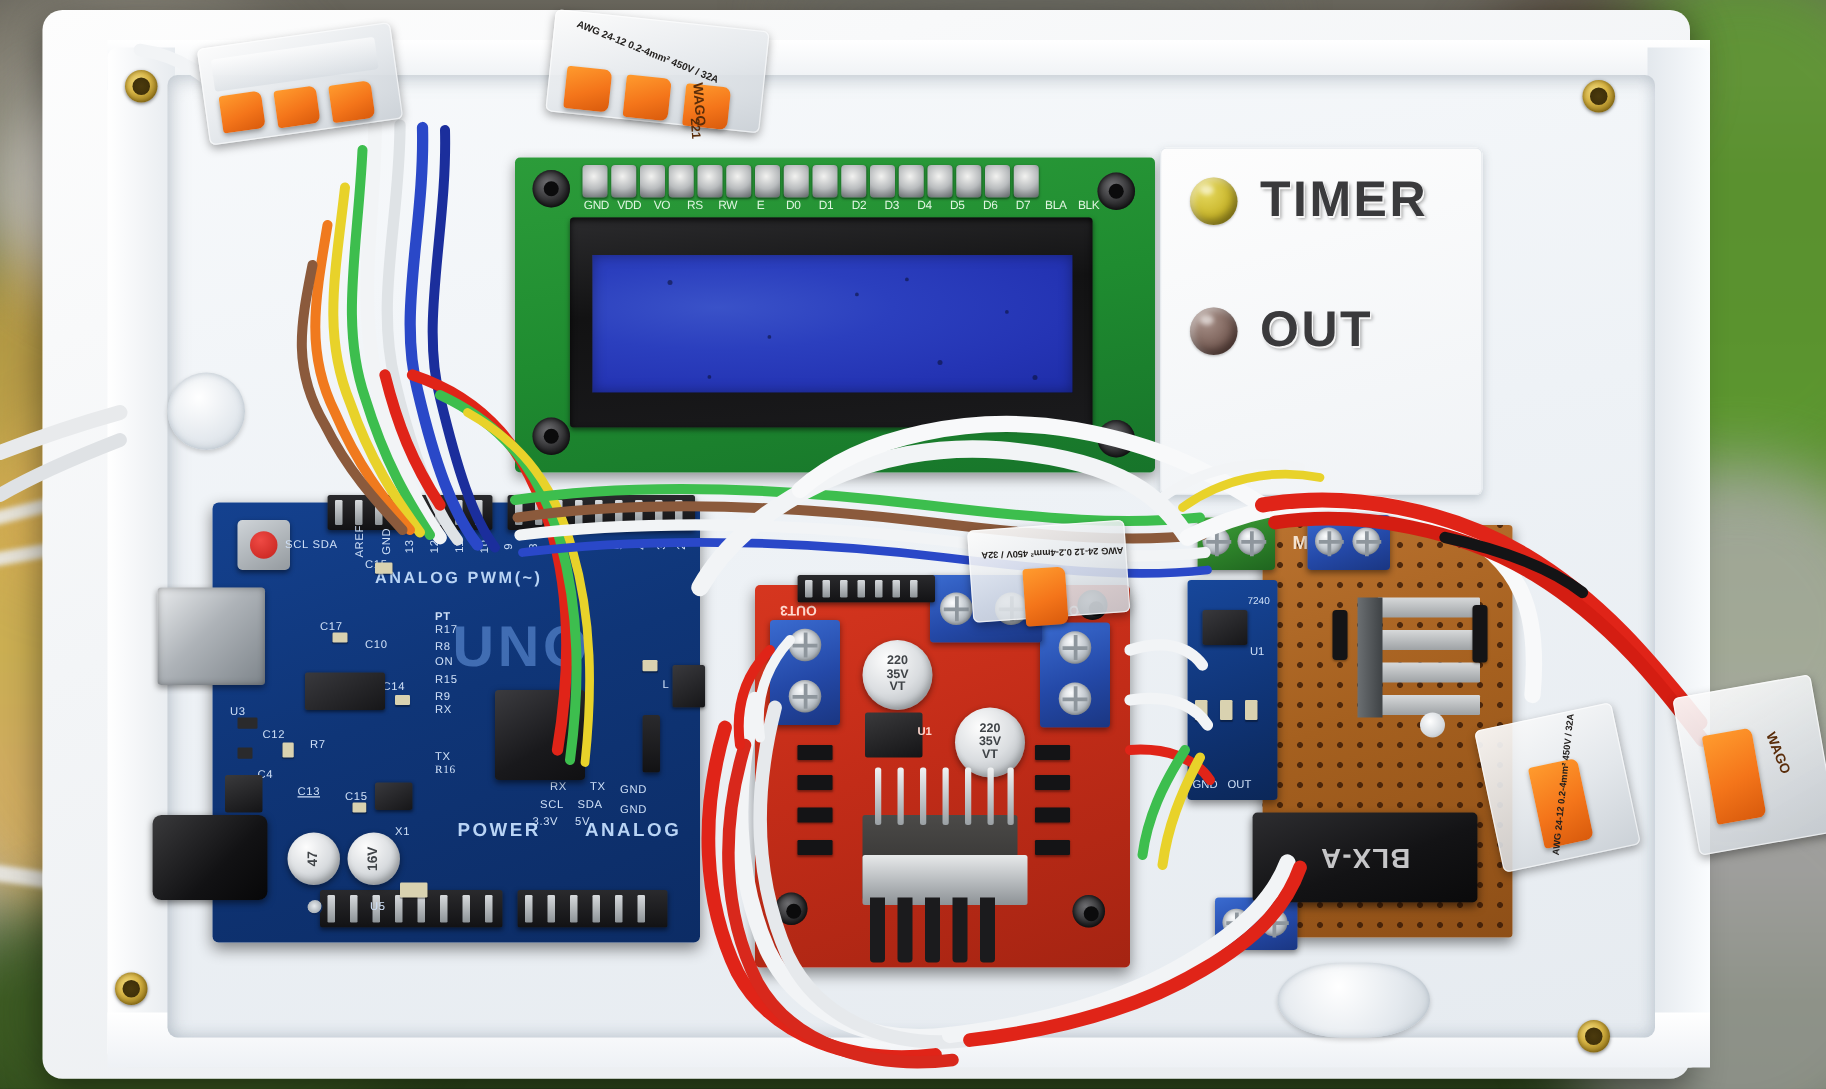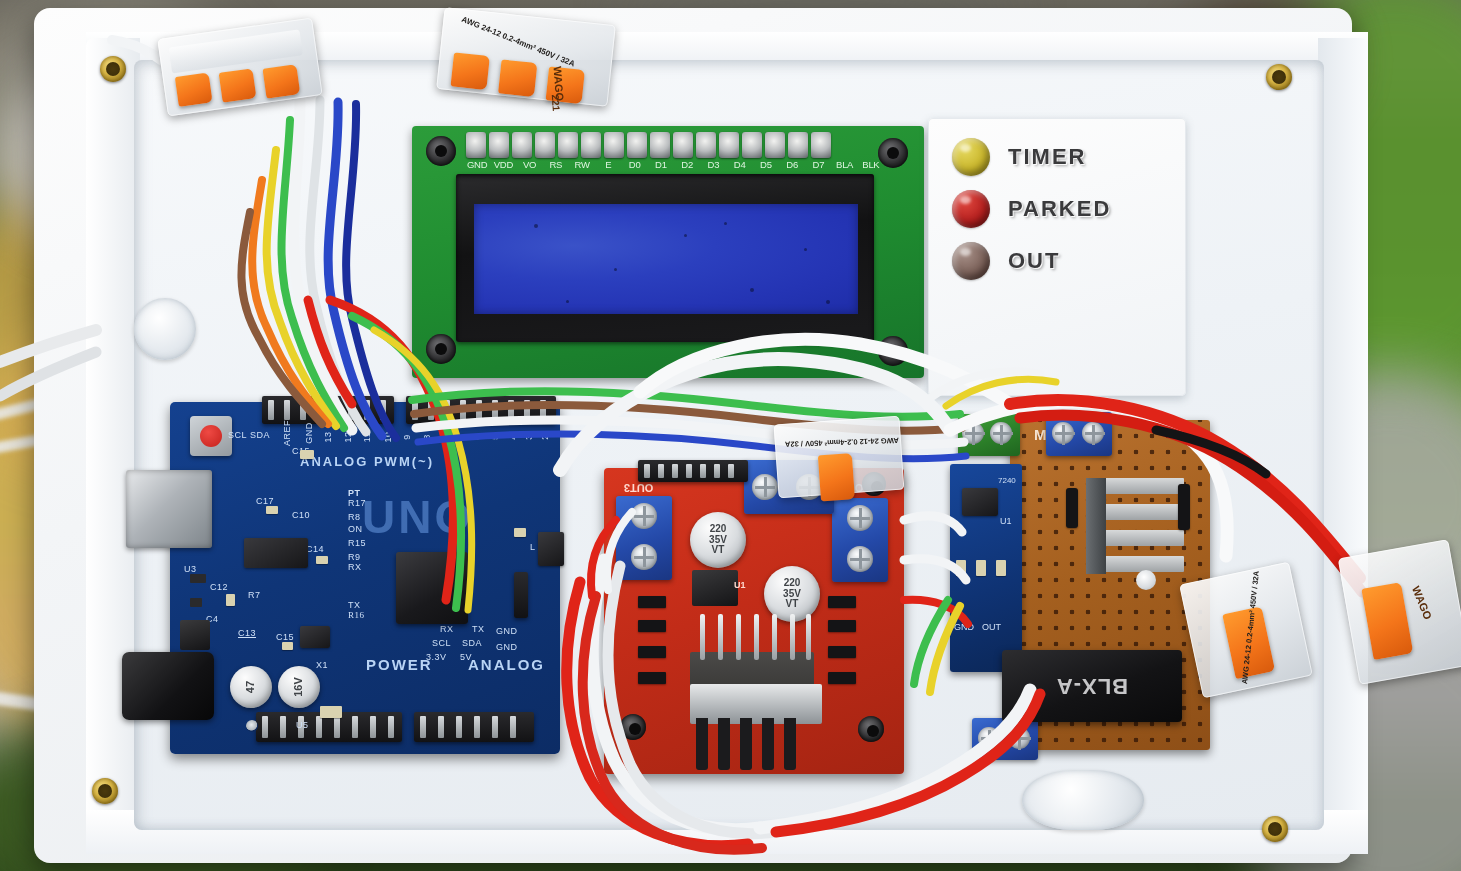--- a/index.html
+++ b/index.html
@@ -60,21 +60,21 @@
 
   
   .plate{position:absolute;left:928px;top:118px;width:258px;height:278px;
      background:linear-gradient(165deg,#fdfdfd,#f0f3f6);border-radius:5px;
      box-shadow:0 3px 8px rgba(90,105,120,.3), inset 0 0 0 1px #e6eaee;}
   .ledrow{position:absolute;display:flex;align-items:center;gap:18px;left:24px;}
   .led{width:38px;height:38px;border-radius:50%;flex:0 0 auto;
      box-shadow:inset -3px -4px 7px rgba(0,0,0,.35), inset 3px 3px 6px rgba(255,255,255,.45),0 1px 2px rgba(0,0,0,.25);}
   .led::after{content:"";display:block;width:11px;height:8px;margin:6px 0 0 8px;border-radius:50%;
      background:rgba(255,255,255,.55);filter:blur(1.5px);}
-  .ledlabel{font-family:"Liberation Sans",sans-serif;font-weight:700;font-size:22px;
+  .ledlabel{font-family:"Liberation Sans",sans-serif;font-weight:700;font-size:40px;
      letter-spacing:2px;color:#3a3a3c;text-shadow:1px 1px 0 rgba(255,255,255,.9),2px 2px 3px rgba(0,0,0,.35);}
 
   
   .lcd{position:absolute;left:412px;top:126px;width:512px;height:252px;
      background:linear-gradient(170deg,#2c9c3a,#1f8c30 50%,#17742a 100%);
      border-radius:4px;box-shadow:0 4px 10px rgba(0,0,0,.4);}
   .lcd-hole{position:absolute;width:30px;height:30px;border-radius:50%;
      background:radial-gradient(circle at 40% 35%,#6d6d70,#2a2a2c 60%,#131314 100%);
      box-shadow:inset 0 0 5px #000;}
   .lcd-hole::after{content:"";position:absolute;left:9px;top:9px;width:12px;height:12px;border-radius:50%;background:#0b0b0c;}
@@ -151,21 +151,21 @@
   .diode{position:absolute;background:#141416;border-radius:1px;box-shadow:0 1px 2px rgba(0,0,0,.4);}
 
   
   .perf{position:absolute;left:1010px;top:420px;width:200px;height:330px;
      background:linear-gradient(160deg,#b9722f 0%,#a5601f 45%,#8e4f17 100%);
      border-radius:3px;box-shadow:0 4px 10px rgba(0,0,0,.45);}
   .perfdots{position:absolute;inset:0;
      background-image:radial-gradient(circle,rgba(50,22,6,.85) 2.1px, rgba(0,0,0,0) 2.6px);
      background-size:16px 16px;background-position:6px 8px;opacity:.9;}
   .perf-silk{position:absolute;color:#f4e2cf;font-size:15px;font-weight:700;font-family:"Liberation Sans",sans-serif;}
-  .regmod{position:absolute;left:-60px;top:44px;width:72px;height:208px;
+  .regmod{position:absolute;left:-60px;top:44px;width:72px;height:176px;
      background:linear-gradient(160deg,#17479b,#0f3374 60%,#0b2758);border-radius:3px;
      box-shadow:0 3px 7px rgba(0,0,0,.45);}
   .termgreen{position:absolute;border-radius:3px;
      background:linear-gradient(160deg,#3fa23a,#2c8029 55%,#1f651f);box-shadow:0 2px 5px rgba(0,0,0,.45);}
   .fuse{position:absolute;left:-8px;top:230px;width:180px;height:72px;border-radius:4px;
      background:linear-gradient(160deg,#2d2d30,#131315 55%,#0a0a0b);box-shadow:0 3px 7px rgba(0,0,0,.5);}
   .fuse span{position:absolute;left:50%;top:50%;transform:translate(-50%,-50%) rotate(180deg);
      color:#c6c6c8;font-size:22px;font-weight:700;letter-spacing:1px;font-family:"Liberation Sans",sans-serif;}
 
   
@@ -517,24 +517,20 @@
     <div class="fuse">
       <span>BLX-A</span>
     </div>
   </div>
 
   <div class="plate">
     <div class="ledrow" style="top:20px;">
       <div class="led" style="background:radial-gradient(circle at 35% 30%,#e6d95e,#c9b62c 55%,#9d8c14 100%);"></div>
       <div class="ledlabel">TIMER</div>
     </div>
-    <div class="ledrow" style="top:72px;">
-      <div class="led" style="background:radial-gradient(circle at 35% 30%,#e0473e,#b5201f 55%,#7d0f11 100%);"></div>
-      <div class="ledlabel">PARKED</div>
-    </div>
     <div class="ledrow" style="top:124px;">
       <div class="led" style="background:radial-gradient(circle at 35% 30%,#a79088,#7b6159 55%,#50322c 100%);"></div>
       <div class="ledlabel">OUT</div>
     </div>
   </div>
 
   <svg class="wires" viewBox="0 0 1461 871">
     <g fill="none" stroke-linecap="round">
 
       <path d="M300,100 C300,170 286,230 300,300 C312,360 330,400 352,430" stroke="#f2f4f6" stroke-width="11"></path>

